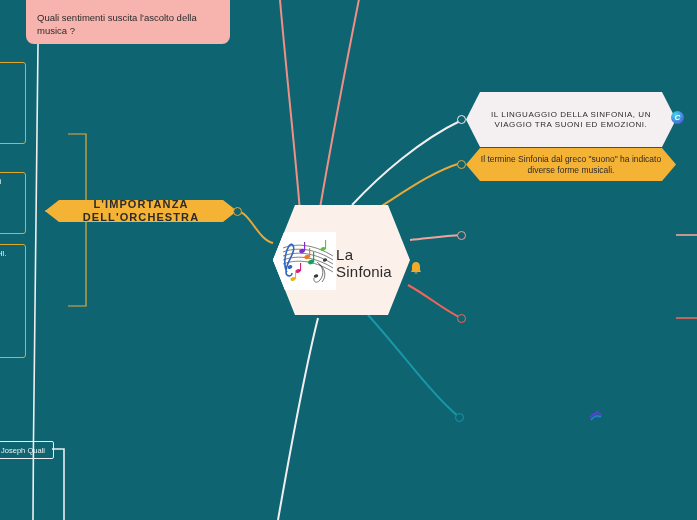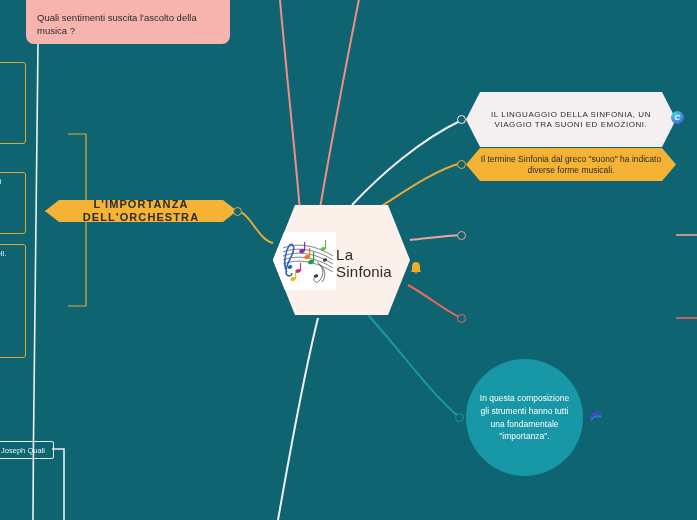--- a/index.html
+++ b/index.html
@@ -239,23 +239,20 @@
 
   <div class="node n-amber" style="left:466px;top:148px;width:210px;height:33px;align-items:center;">
     <span class="na-text">Il termine Sinfonia dal greco "suono" ha indicato diverse forme musicali.</span>
   </div>
   <div class="dot" style="left:457px;top:160px;border:1.6px solid #e8a93a;"></div>
 
   <div class="dot" style="left:457px;top:231px;border:1.6px solid #f0a39d;"></div>
 
   <div class="dot" style="left:457px;top:314px;border:1.6px solid #f2645a;"></div>
 
-  <div class="n-teal-circle" style="left:466px;top:359px;width:117px;height:117px;">
-    <span class="nt-text">In questa composizione gli strumenti hanno tutti una fondamentale "importanza".</span>
-  </div>
   <div class="dot" style="left:455px;top:413px;border:1.6px solid #1897a6;"></div>
 
   <div class="icon-scribble" style="left:588px;top:409px;">
     <svg width="16" height="14" viewBox="0 0 16 14">
       <path d="M2,9 C5,4 9,3 12,5 C14,6.5 12,9 9,8 C6,7 7,3 11,2" fill="none" stroke="#5b3fd6" stroke-width="1.6"></path>
       <path d="M3,11 C6,7 10,6 13,8" fill="none" stroke="#1a8fd0" stroke-width="1.4"></path>
     </svg>
   </div>
 
 </div>

